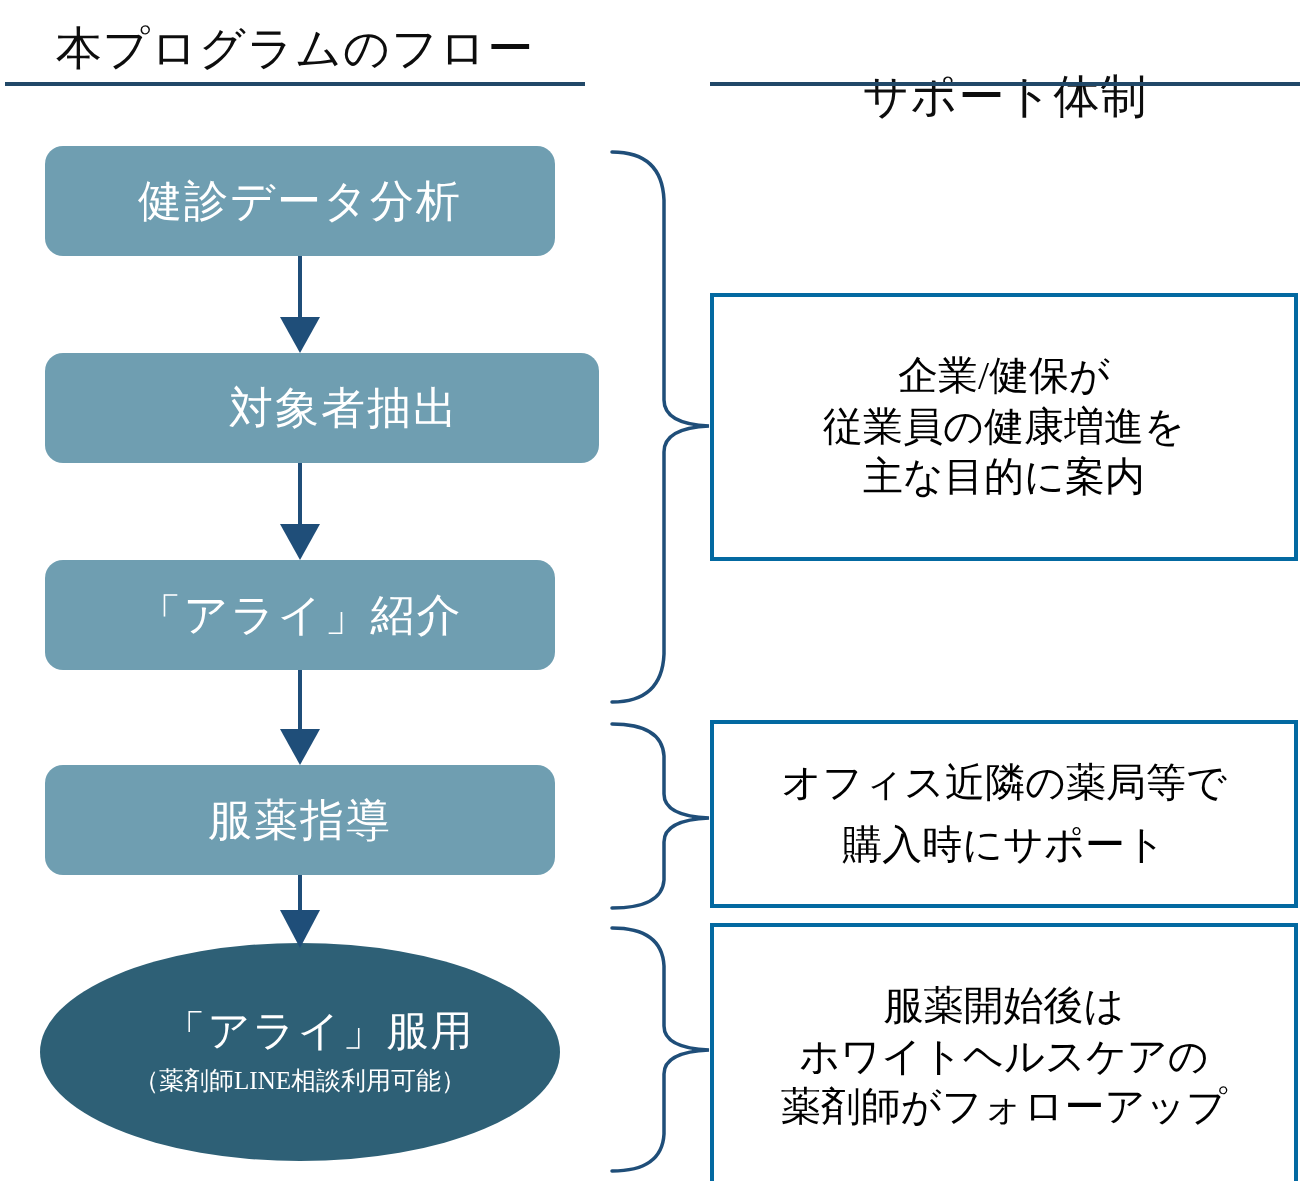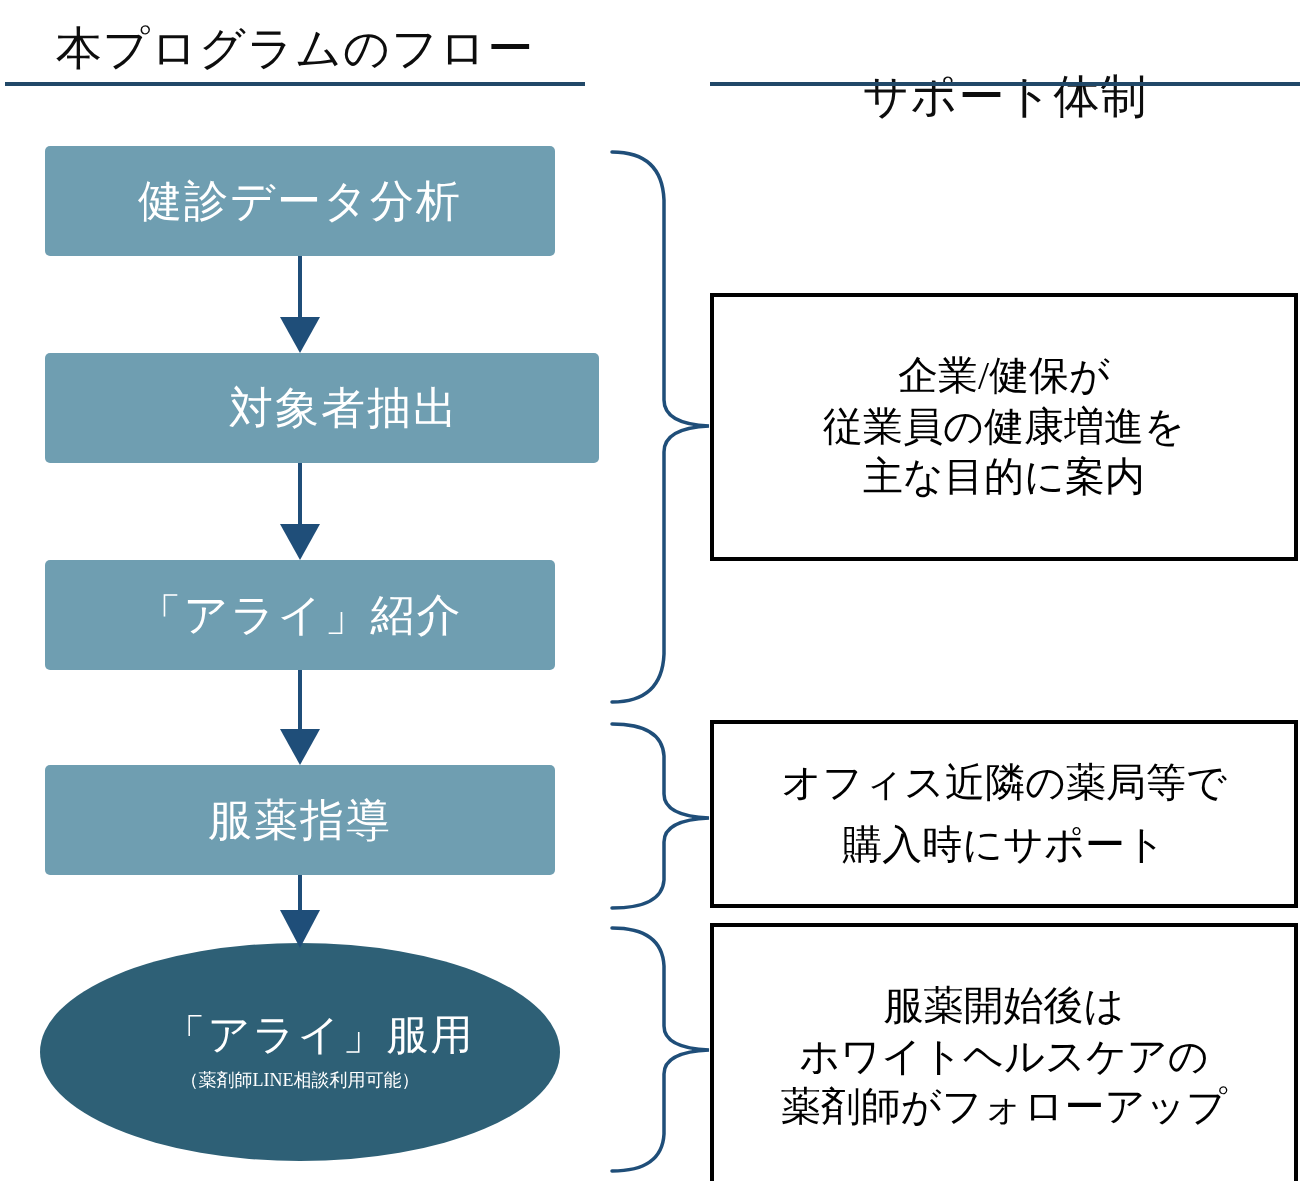--- a/index.html
+++ b/index.html
@@ -44,21 +44,21 @@
   #rule-left  { left: 5px;   top: 74px; width: 580px; }
   #rule-right { left: 710px; top: 74px; width: 590px; }
 
   
   .flow-box {
     position: absolute;
     left: 45px;
     width: 510px;
     height: 110px;
     background: #6f9eb1;
-    border-radius: 5px;
+    border-radius: 18px;
     display: flex;
     align-items: center;
     justify-content: center;
     color: #ffffff;
     font-size: 44px;
     letter-spacing: 2px;
     white-space: nowrap;
   }
   #flow-box-1 { top: 138px; }
   #flow-box-2 { top: 345px; padding-left: 44px; }
@@ -81,36 +81,36 @@
     color: #ffffff;
   }
   #flow-ellipse .ell-main {
     font-size: 42px;
     letter-spacing: 2px;
     line-height: 1.05;
     white-space: nowrap;
     margin-left: 38px;
   }
   #flow-ellipse .ell-sub {
-    font-size: 18px;
+    font-size: 25px;
     line-height: 1.1;
     margin-top: 14px;
     white-space: nowrap;
   }
 
   
   .arrow { position: absolute; left: 0; top: 0; }
 
   
   .support-box {
     position: absolute;
     left: 710px;
     width: 588px;
     background: #ffffff;
-    border: 4px solid #000000;
+    border: 4px solid #0369a1;
     box-sizing: border-box;
     display: flex;
     flex-direction: column;
     align-items: center;
     justify-content: center;
     text-align: center;
     font-size: 40px;
     line-height: 1.26;
     color: #000000;
   }

